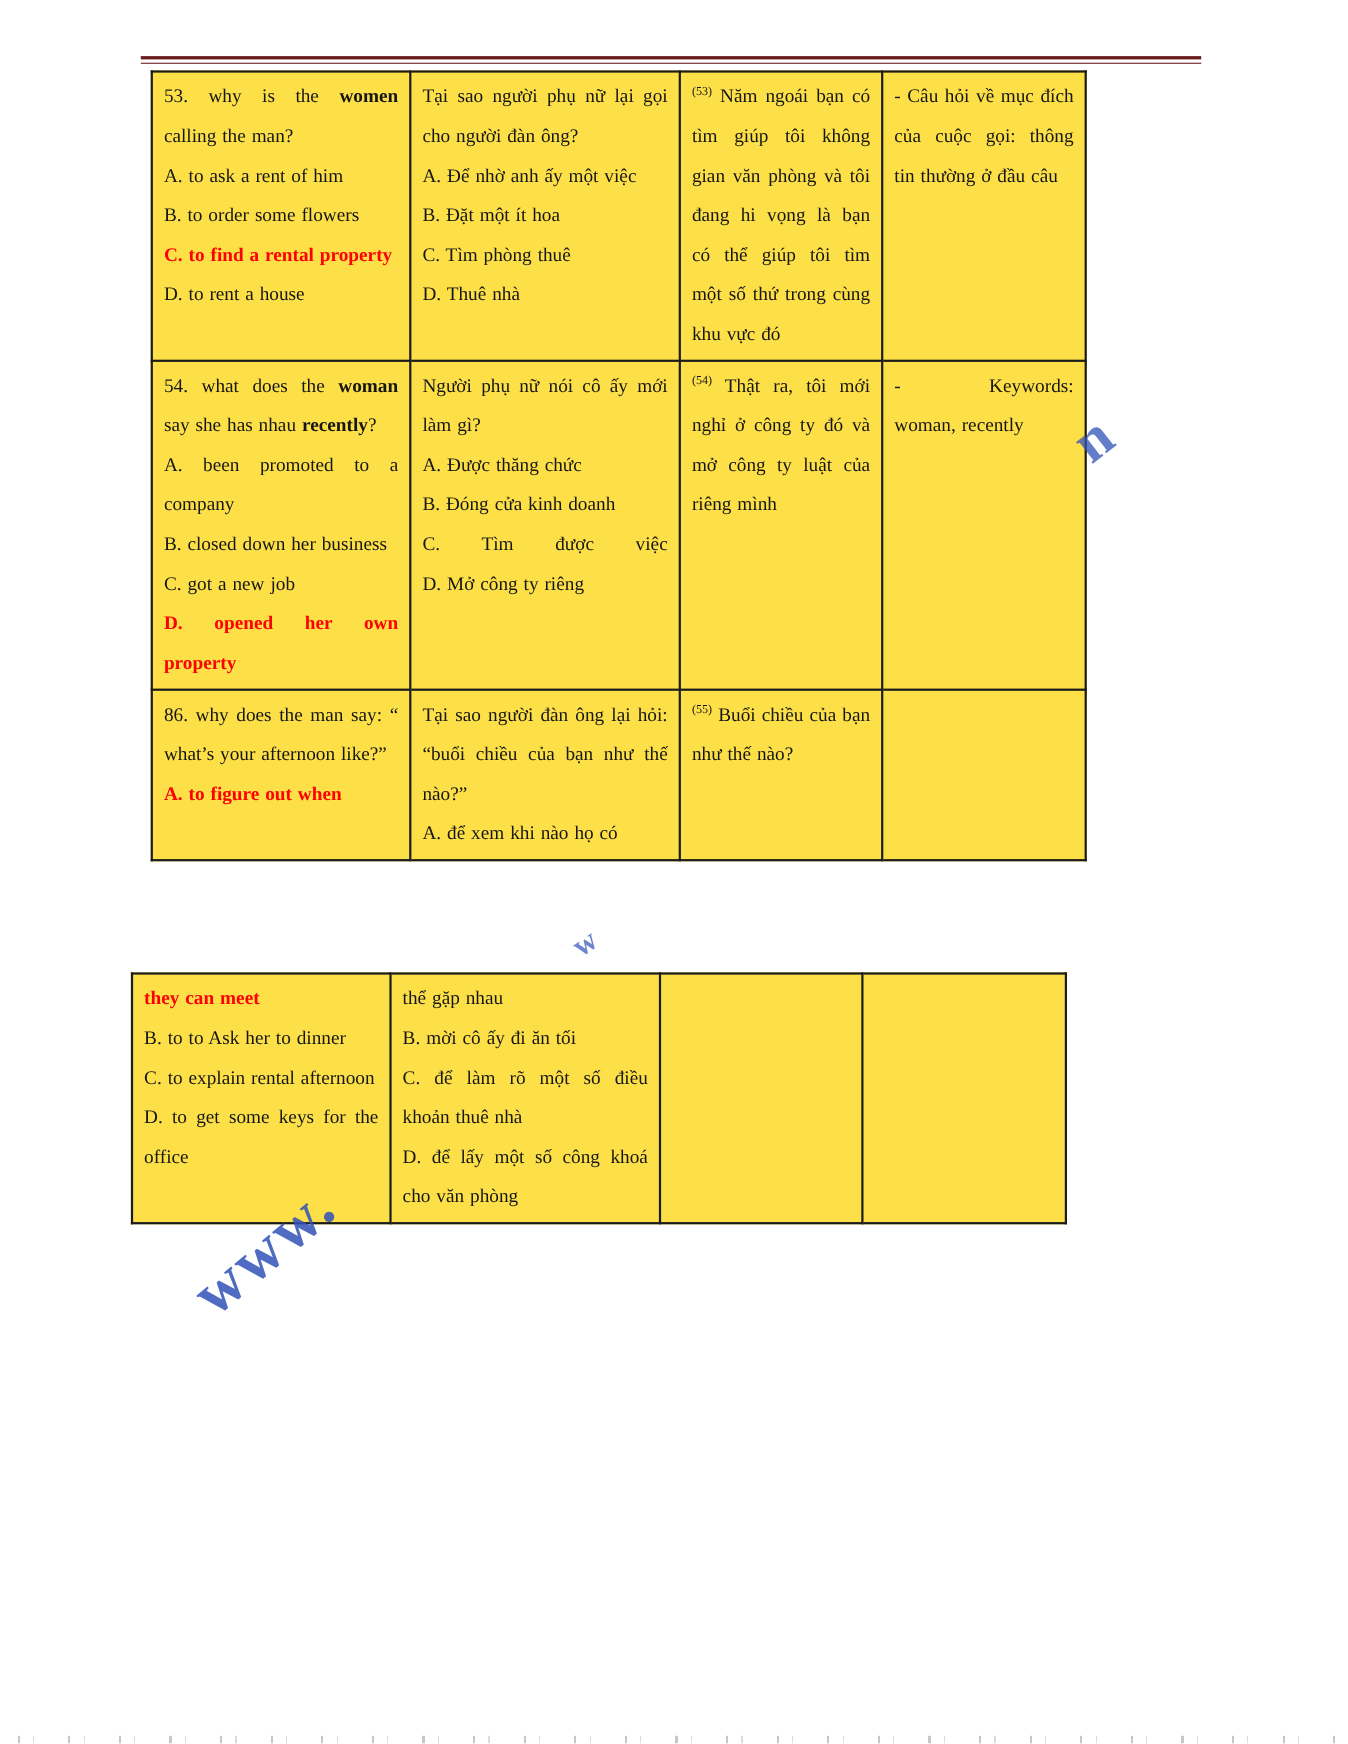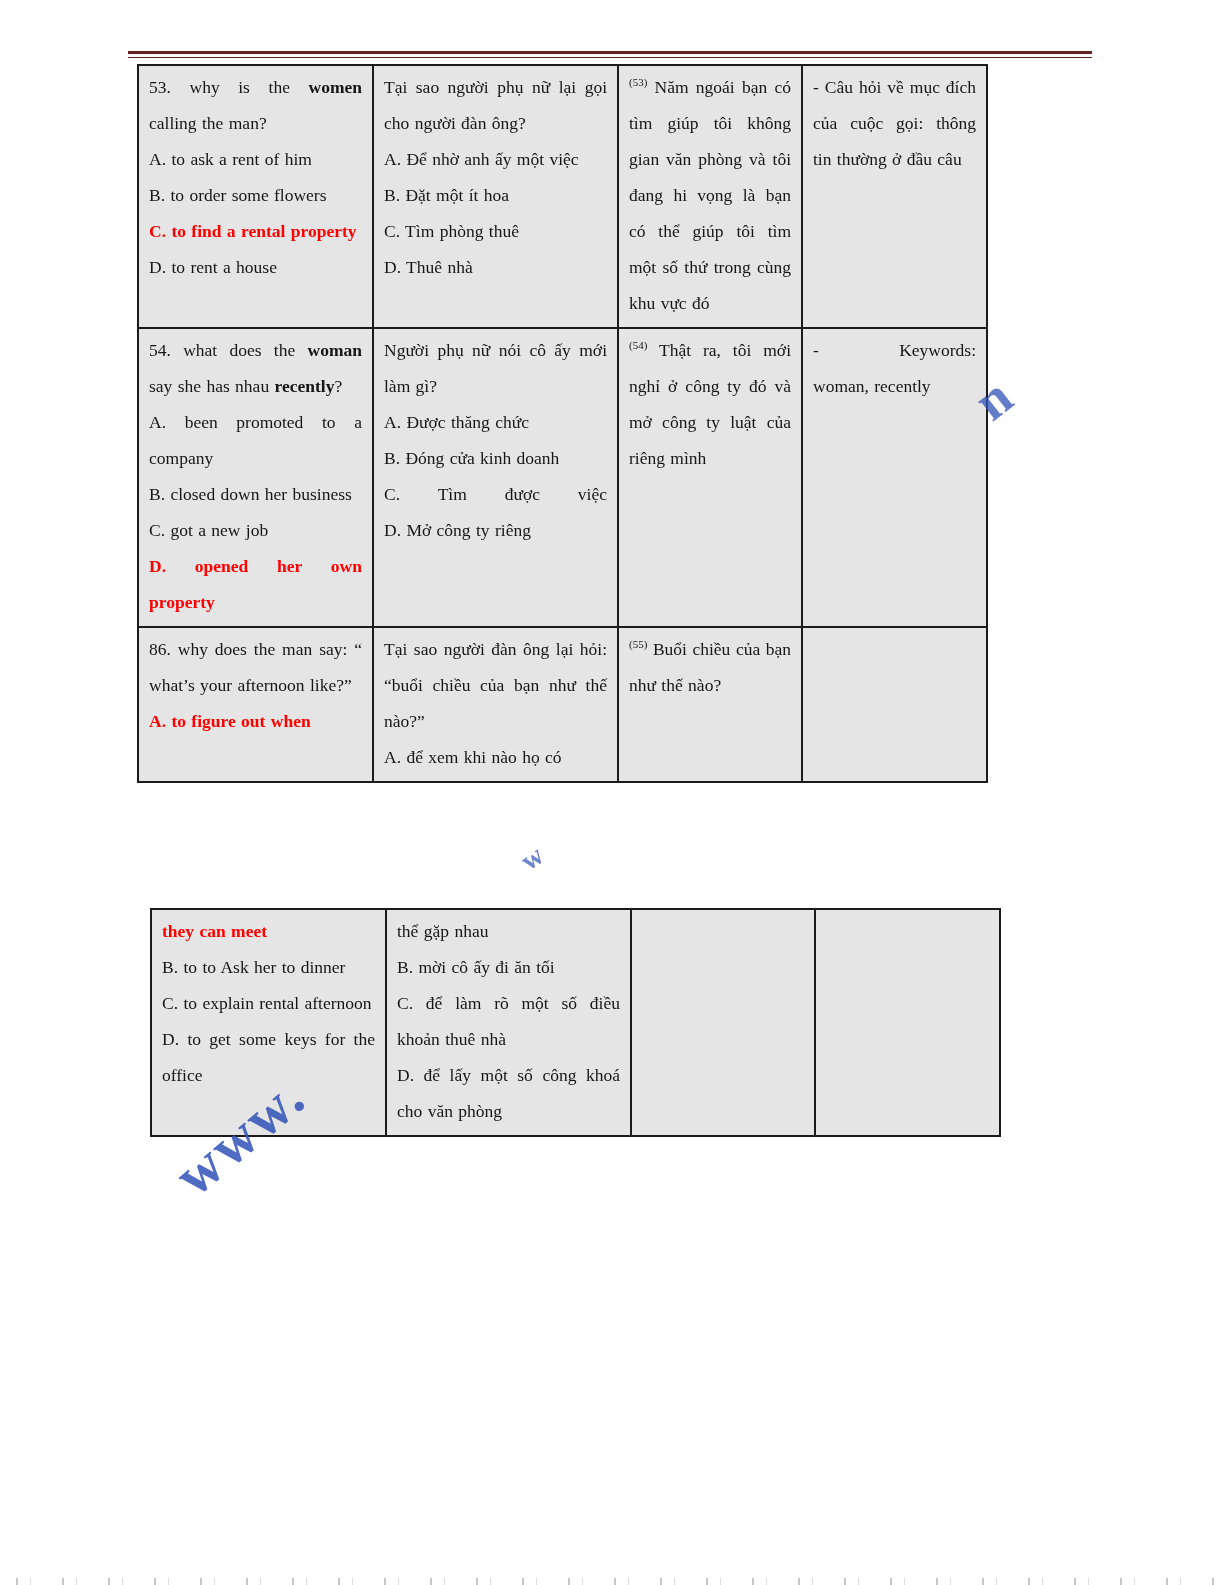--- a/index.html
+++ b/index.html
@@ -9,24 +9,24 @@
     overflow:hidden;
   }
   .page{position:absolute;inset:0;}
   .top-rule{
     position:absolute;left:128px;top:51px;width:964px;height:3px;
     border-top:3px solid var(--rule,#6b1e1e);
     border-bottom:1px solid var(--rule,#6b1e1e);
   }
   table.qtable{
     border-collapse:collapse;table-layout:fixed;position:absolute;
-    width:849px;background:#e5e5e5;
+    width:849px;background:#fde047;
   }
   .t1{left:137px;top:64px;}
-  .t2{left:150px;top:884px;margin-top:24px;}
+  .t2{left:119px;top:884px;}
   .t2 td{height:208px;}
   col.c1{width:235px;} col.c2{width:245px;} col.c3{width:184px;} col.c4{width:185px;}
   td{
     border:2px solid var(--border,#1b1b1b);
     vertical-align:top;padding:3px 10px 6px 10px;
   }
   .para{
     margin:0;font-size:17.5px;line-height:36px;text-align:justify;
     word-spacing:1px;
   }

